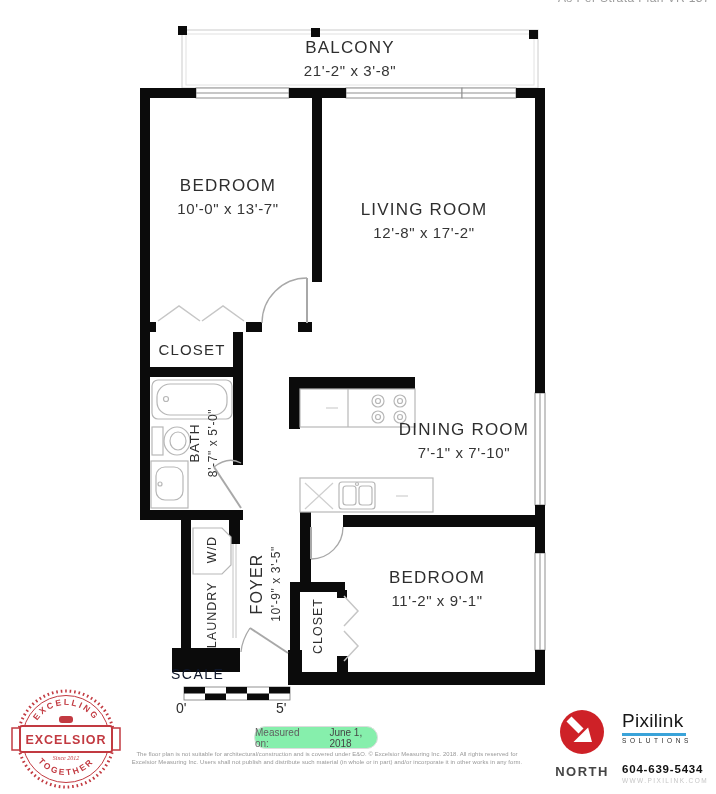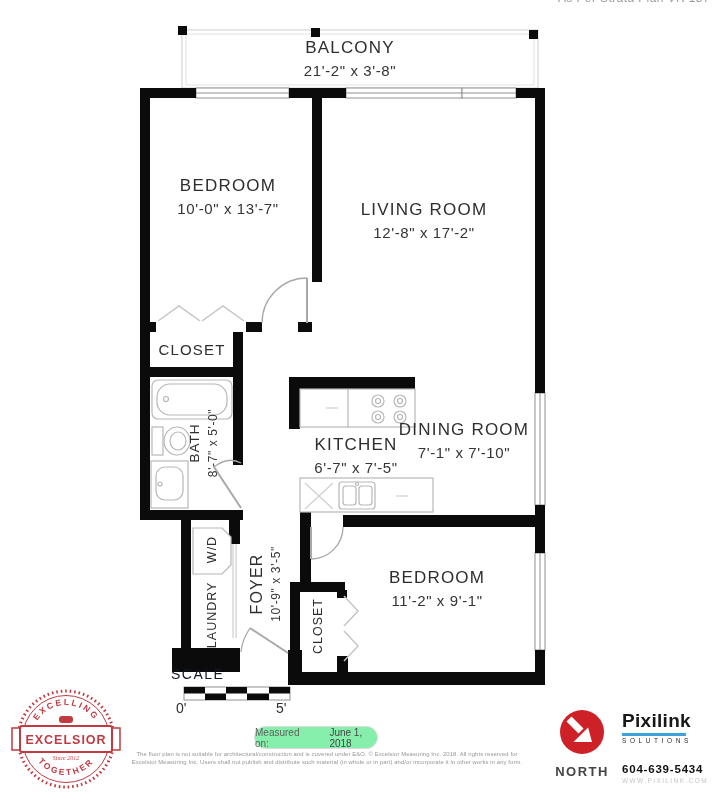--- a/index.html
+++ b/index.html
@@ -22,21 +22,21 @@
   .scale-five{position:absolute;left:276px;top:700px;font-size:14px;color:#2e2e2e;}
   .pill{position:absolute;left:254px;top:726px;width:122px;height:21px;border:1.5px solid #dcdcdc;
         border-radius:12px;background:#86efac;display:flex;align-items:center;justify-content:flex-start;
         gap:24px;font-size:10px;color:#5f5f5f;}
   .pill .date{color:#454545;}
   .disclaimer{position:absolute;left:327px;top:750px;transform:translateX(-50%);width:430px;
               text-align:center;font-size:5.9px;line-height:8px;color:#979797;letter-spacing:.1px;}
   .badge-svg{position:absolute;left:8px;top:684px;}
   .north-svg{position:absolute;left:552px;top:706px;}
   .vendor{position:absolute;left:622px;top:710px;width:92px;}
-  .vendor .brand{font-size:19px;font-weight:700;color:#171717;letter-spacing:.3px;}
+  .vendor .brand{font-size:19px;font-weight:400;color:#171717;letter-spacing:.3px;}
   .vendor .rule{width:64px;height:2.5px;background:#3aa3d9;margin-top:1px;}
   .vendor .tag{font-size:6.5px;letter-spacing:3.6px;color:#2c2c2c;margin-top:1.5px;}
   .vendor .phone{font-size:11.5px;font-weight:700;letter-spacing:.8px;color:#101010;margin-top:19px;}
   .vendor .site{font-size:6.5px;letter-spacing:1.4px;color:#c6c6c6;margin-top:2px;}
 </style>
 </head>
 <body>
 
 <div class="stage">
 
@@ -198,24 +198,20 @@
 
   <div class="lbl" style="left:192px;top:350px">
     <div class="nm md">CLOSET</div>
   </div>
 
   <div class="lbl rot" style="left:204px;top:443px">
     <div class="nm sm">BATH</div>
     <div class="dm sm">8'-7" x 5'-0"</div>
   </div>
 
-  <div class="lbl" style="left:356px;top:455px">
-    <div class="nm">KITCHEN</div>
-    <div class="dm">6'-7" x 7'-5"</div>
-  </div>
 
   <div class="lbl" style="left:464px;top:440px">
     <div class="nm">DINING ROOM</div>
     <div class="dm">7'-1" x 7'-10"</div>
   </div>
 
   <div class="lbl rot" style="left:211px;top:592px">
     <span class="nm xs">LAUNDRY</span>
     <span class="nm xs" style="margin-left:14px">W/D</span>
   </div>

